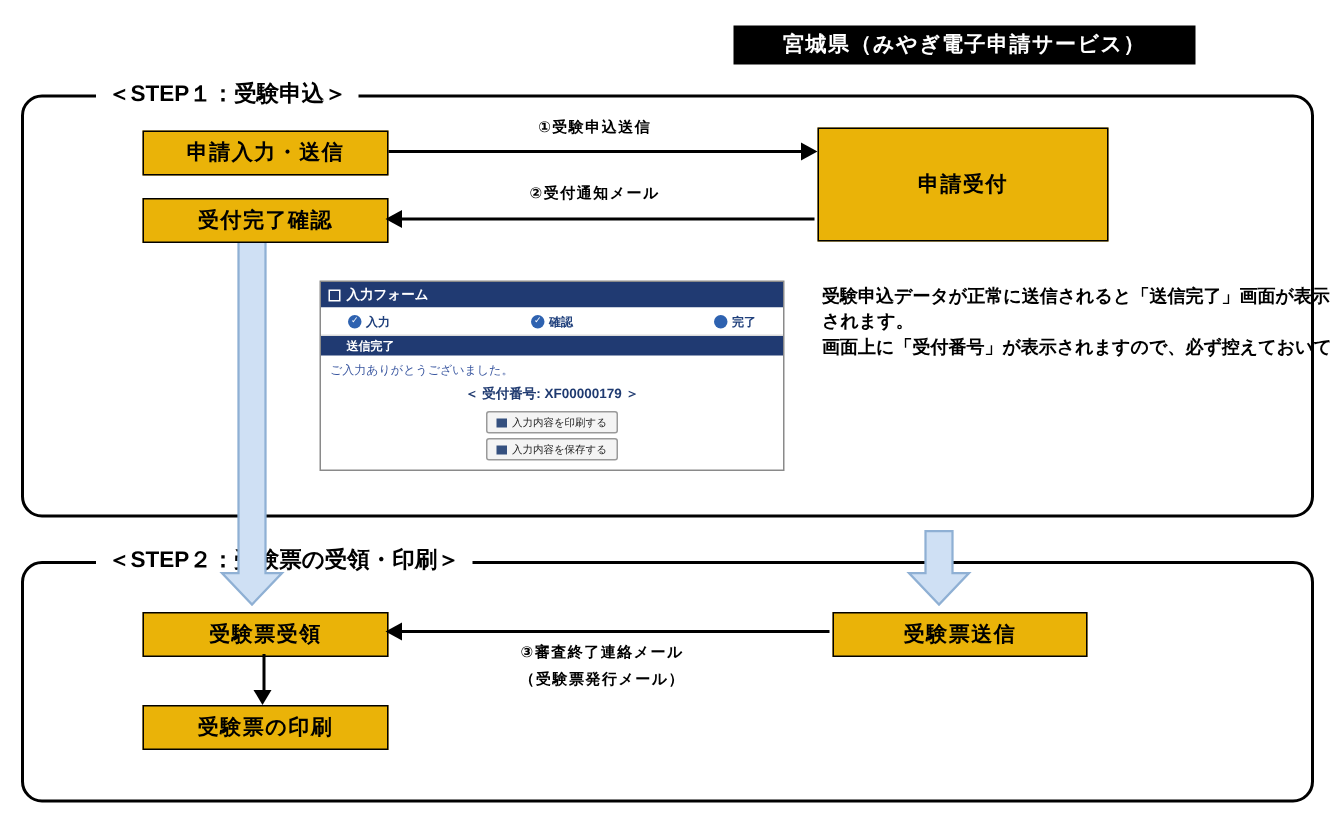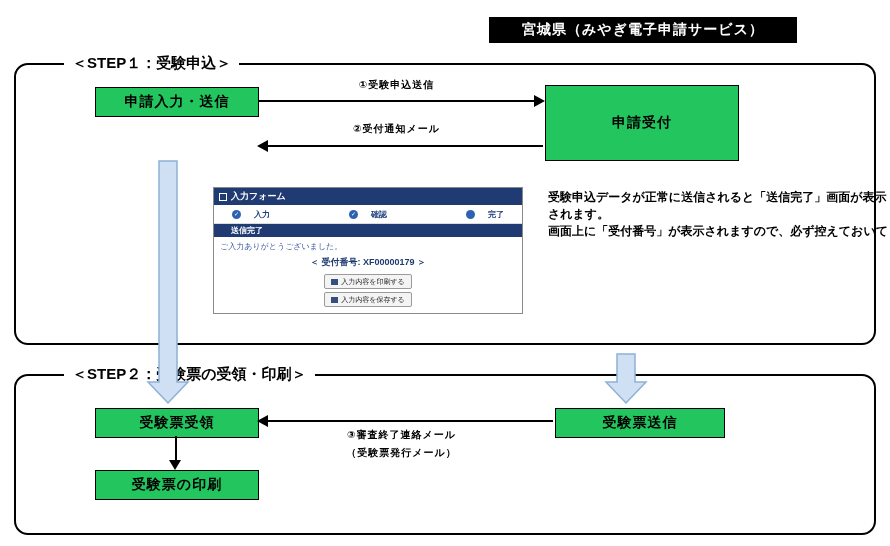--- a/index.html
+++ b/index.html
@@ -9,41 +9,41 @@
   }
   .blackbox{
     position:absolute;background:#000;color:#fff;font-weight:700;font-size:14px;
     display:flex;align-items:center;justify-content:center;letter-spacing:1px;
   }
   .container{position:absolute;border:2px solid #000;border-radius:14px;background:transparent;}
   .step-label{
     position:absolute;background:#fff;font-weight:700;font-size:15px;padding:0 8px;height:18px;line-height:18px;
   }
   .wbox{
-    position:absolute;border:1.5px solid #000;background:#22c55e;font-weight:700;font-size:14px;
+    position:absolute;border:1.5px solid #000;background:#eab308;font-weight:700;font-size:14px;
     display:flex;align-items:center;justify-content:center;letter-spacing:1px;
   }
   .hline{position:absolute;height:2px;background:#000;}
   .vline{position:absolute;width:2px;background:#000;}
   .tri-right{position:absolute;width:0;height:0;border-top:6px solid transparent;border-bottom:6px solid transparent;border-left:11px solid #000;}
   .tri-left{position:absolute;width:0;height:0;border-top:6px solid transparent;border-bottom:6px solid transparent;border-right:11px solid #000;}
   .tri-down{position:absolute;width:0;height:0;border-left:6px solid transparent;border-right:6px solid transparent;border-top:10px solid #000;}
   .alabel{position:absolute;font-weight:700;font-size:10px;text-align:center;letter-spacing:1px;}
   .note{position:absolute;font-weight:700;font-size:12px;line-height:17px;}
   .note div{white-space:nowrap;}
   .caption{position:absolute;font-weight:700;font-size:13px;text-align:center;letter-spacing:1px;}
   .flow-arrow{position:absolute;}
   .flow-arrow polygon{fill:#cfe0f4;stroke:#8fb0d4;stroke-width:1.5;}
 
   
   .shot{position:absolute;left:213px;top:187px;width:310px;height:127px;border:1px solid #8a8a8a;background:#fff;box-sizing:border-box;overflow:hidden;}
   .shot-header{height:17px;background:#203a72;color:#fff;font-size:9px;display:flex;align-items:center;gap:4px;padding-left:5px;font-weight:700;}
   .shot-hicon{width:8px;height:8px;border:1px solid #fff;box-sizing:border-box;background:#203a72;}
   .shot-steps{height:18px;display:flex;align-items:center;justify-content:space-between;padding:0 18px;font-size:8px;color:#20407c;border-bottom:1px solid #dcdcdc;background:#fff;font-weight:700;}
-  .shot-step{display:flex;align-items:center;gap:13px;}
+  .shot-step{display:flex;align-items:center;gap:3px;}
   .dot{width:9px;height:9px;border-radius:50%;background:#2e62b0;color:#fff;font-size:6px;line-height:9px;text-align:center;display:inline-block;}
   .shot-section{height:13px;background:#203a72;color:#fff;font-size:8px;display:flex;align-items:center;padding-left:17px;font-weight:700;}
   .shot-body{padding:2px 6px;}
   .shot-thanks{font-size:8px;color:#3a57a0;margin:2px 0 4px;}
   .shot-receipt{text-align:center;font-size:9px;font-weight:700;color:#1f3a70;margin:3px 0 5px;}
   .shot-btns{display:flex;flex-direction:column;align-items:center;gap:3px;}
   .shot-btn{display:flex;align-items:center;gap:3px;border:1px solid #9a9a9a;background:#f4f4f4;font-size:7px;height:13px;padding:0 6px;border-radius:2px;color:#222;}
   .mini-icon{width:7px;height:6px;background:#35507f;display:inline-block;}
 </style>
 </head>
@@ -64,20 +64,21 @@
       <polygon points="13,1 31,1 31,222 42,222 22,243 2,222 13,222"></polygon>
     </svg>
   </div>
   <div class="flow-arrow" style="left:604px;top:353px">
     <svg width="44" height="52" viewBox="0 0 44 52">
       <polygon points="13,1 31,1 31,29 42,29 22,50 2,29 13,29"></polygon>
     </svg>
   </div>
 
   <div class="wbox" style="left:95px;top:87px;width:162px;height:28px">申請入力・送信</div>
+  <div class="wbox" style="left:95px;top:132px;width:162px;height:28px">受付完了確認</div>
   <div class="wbox" style="left:545px;top:85px;width:192px;height:74px">申請受付</div>
 
   <div class="hline" style="left:259px;top:100px;width:275px"></div>
   <div class="tri-right" style="left:534px;top:95px"></div>
   <div class="alabel" style="left:259px;top:78px;width:275px">①受験申込送信</div>
 
   <div class="hline" style="left:268px;top:145px;width:275px"></div>
   <div class="tri-left" style="left:257px;top:140px"></div>
   <div class="alabel" style="left:259px;top:122px;width:275px">②受付通知メール</div>
 

